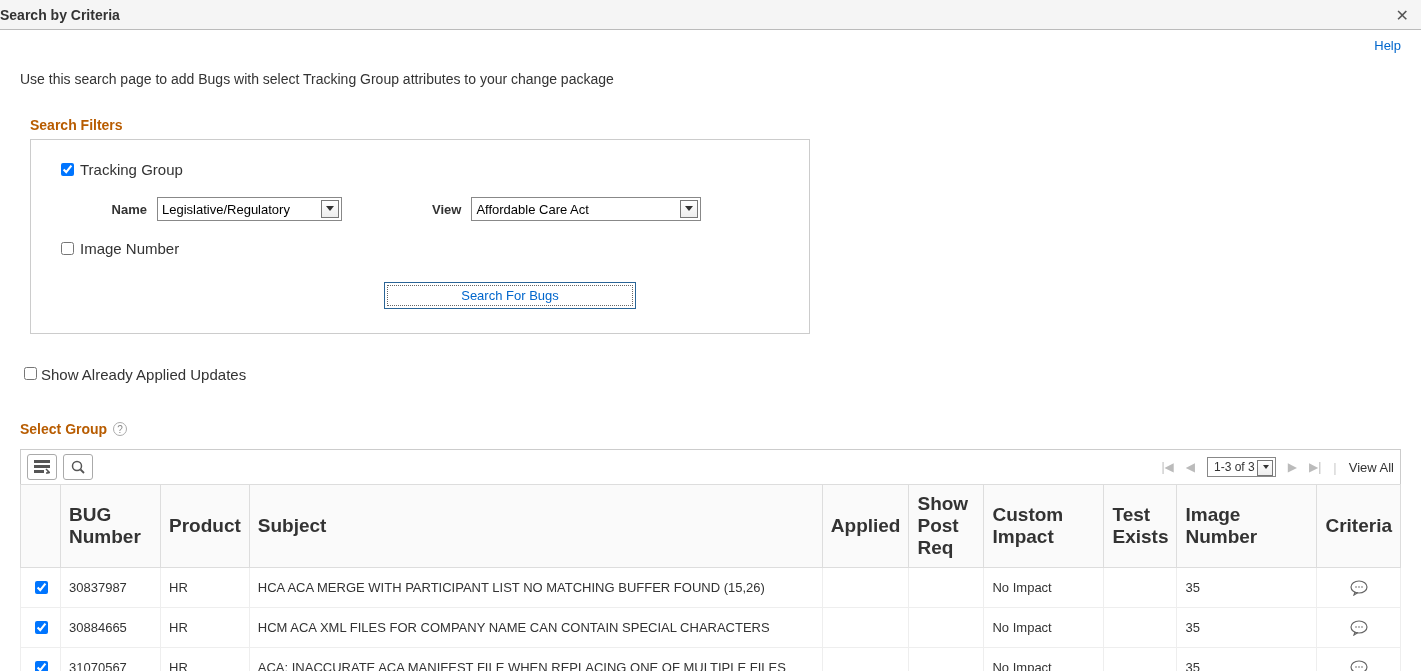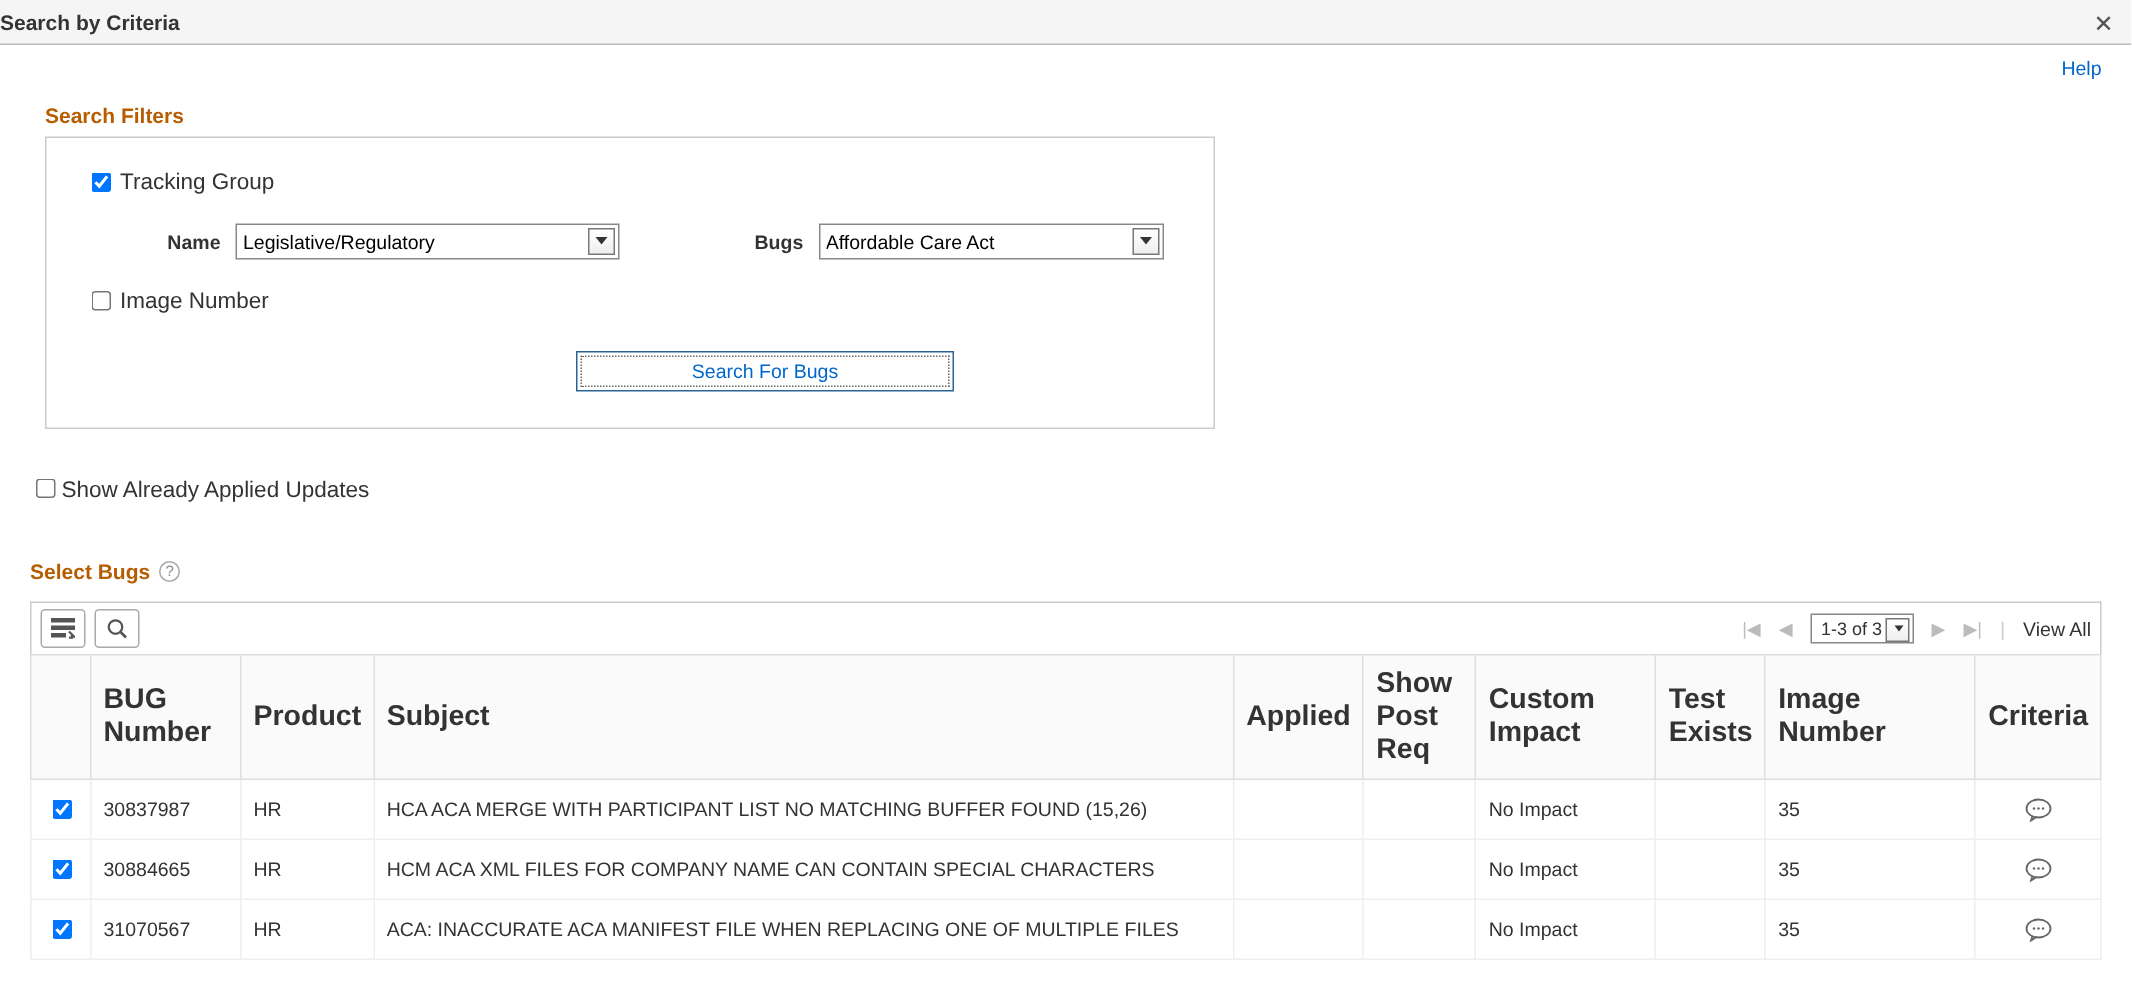--- a/index.html
+++ b/index.html
@@ -288,37 +288,38 @@
   <span class="header-title">Search by Criteria</span>
   <span class="close-x">✕</span>
 </div>
 
 <div class="scroll-area">
   <div class="help-row">
     <span class="help-link">Help</span>
   </div>
 
   <div class="content">
+    <div class="instruction">Use this search page to add Bugs with select Tracking Group attributes to your change package</div>
 
     <div class="section-title">Search Filters</div>
 
     <div class="filters-box">
       <div class="checkbox-row">
         <input type="checkbox" checked="" style="">
         <span class="checkbox-label">Tracking Group</span>
       </div>
 
       <div class="field-row">
         <span class="field-label">Name</span>
         <span class="select-wrap">
-          <select class="ps-select" style="width:256px">
+          <select class="ps-select" style="width:185px">
             <option>Legislative/Regulatory</option>
           </select>
         </span>
-        <span class="field-label-value">Bugs</span>
+        <span class="field-label-value">View</span>
         <span class="select-wrap">
           <select class="ps-select" style="width:230px">
             <option>Affordable Care Act</option>
           </select>
         </span>
       </div>
 
       <div class="checkbox-row" style="margin-bottom:24px">
         <input type="checkbox" style="">
         <span class="checkbox-label">Image Number</span>
@@ -326,21 +327,21 @@
 
       <button class="search-btn">Search For Bugs</button>
     </div>
 
     <div class="show-applied-row">
       <input type="checkbox" style="">
       <span class="checkbox-label">Show Already Applied Updates</span>
     </div>
 
     <div class="select-bugs-row">
-      <span class="section-title" style="margin-left:0">Select Bugs</span>
+      <span class="section-title" style="margin-left:0">Select Group</span>
       <span class="help-icon">?</span>
     </div>
 
     <div class="grid-toolbar">
       <div class="grid-toolbar-left">
         <div class="tool-btn">
           <svg width="16" height="14" viewBox="0 0 16 14">
               <rect x="0" y="0" width="16" height="3" fill="#555"></rect>
               <rect x="0" y="5" width="16" height="3" fill="#555"></rect>
               <rect x="0" y="10" width="10" height="3" fill="#555"></rect>

